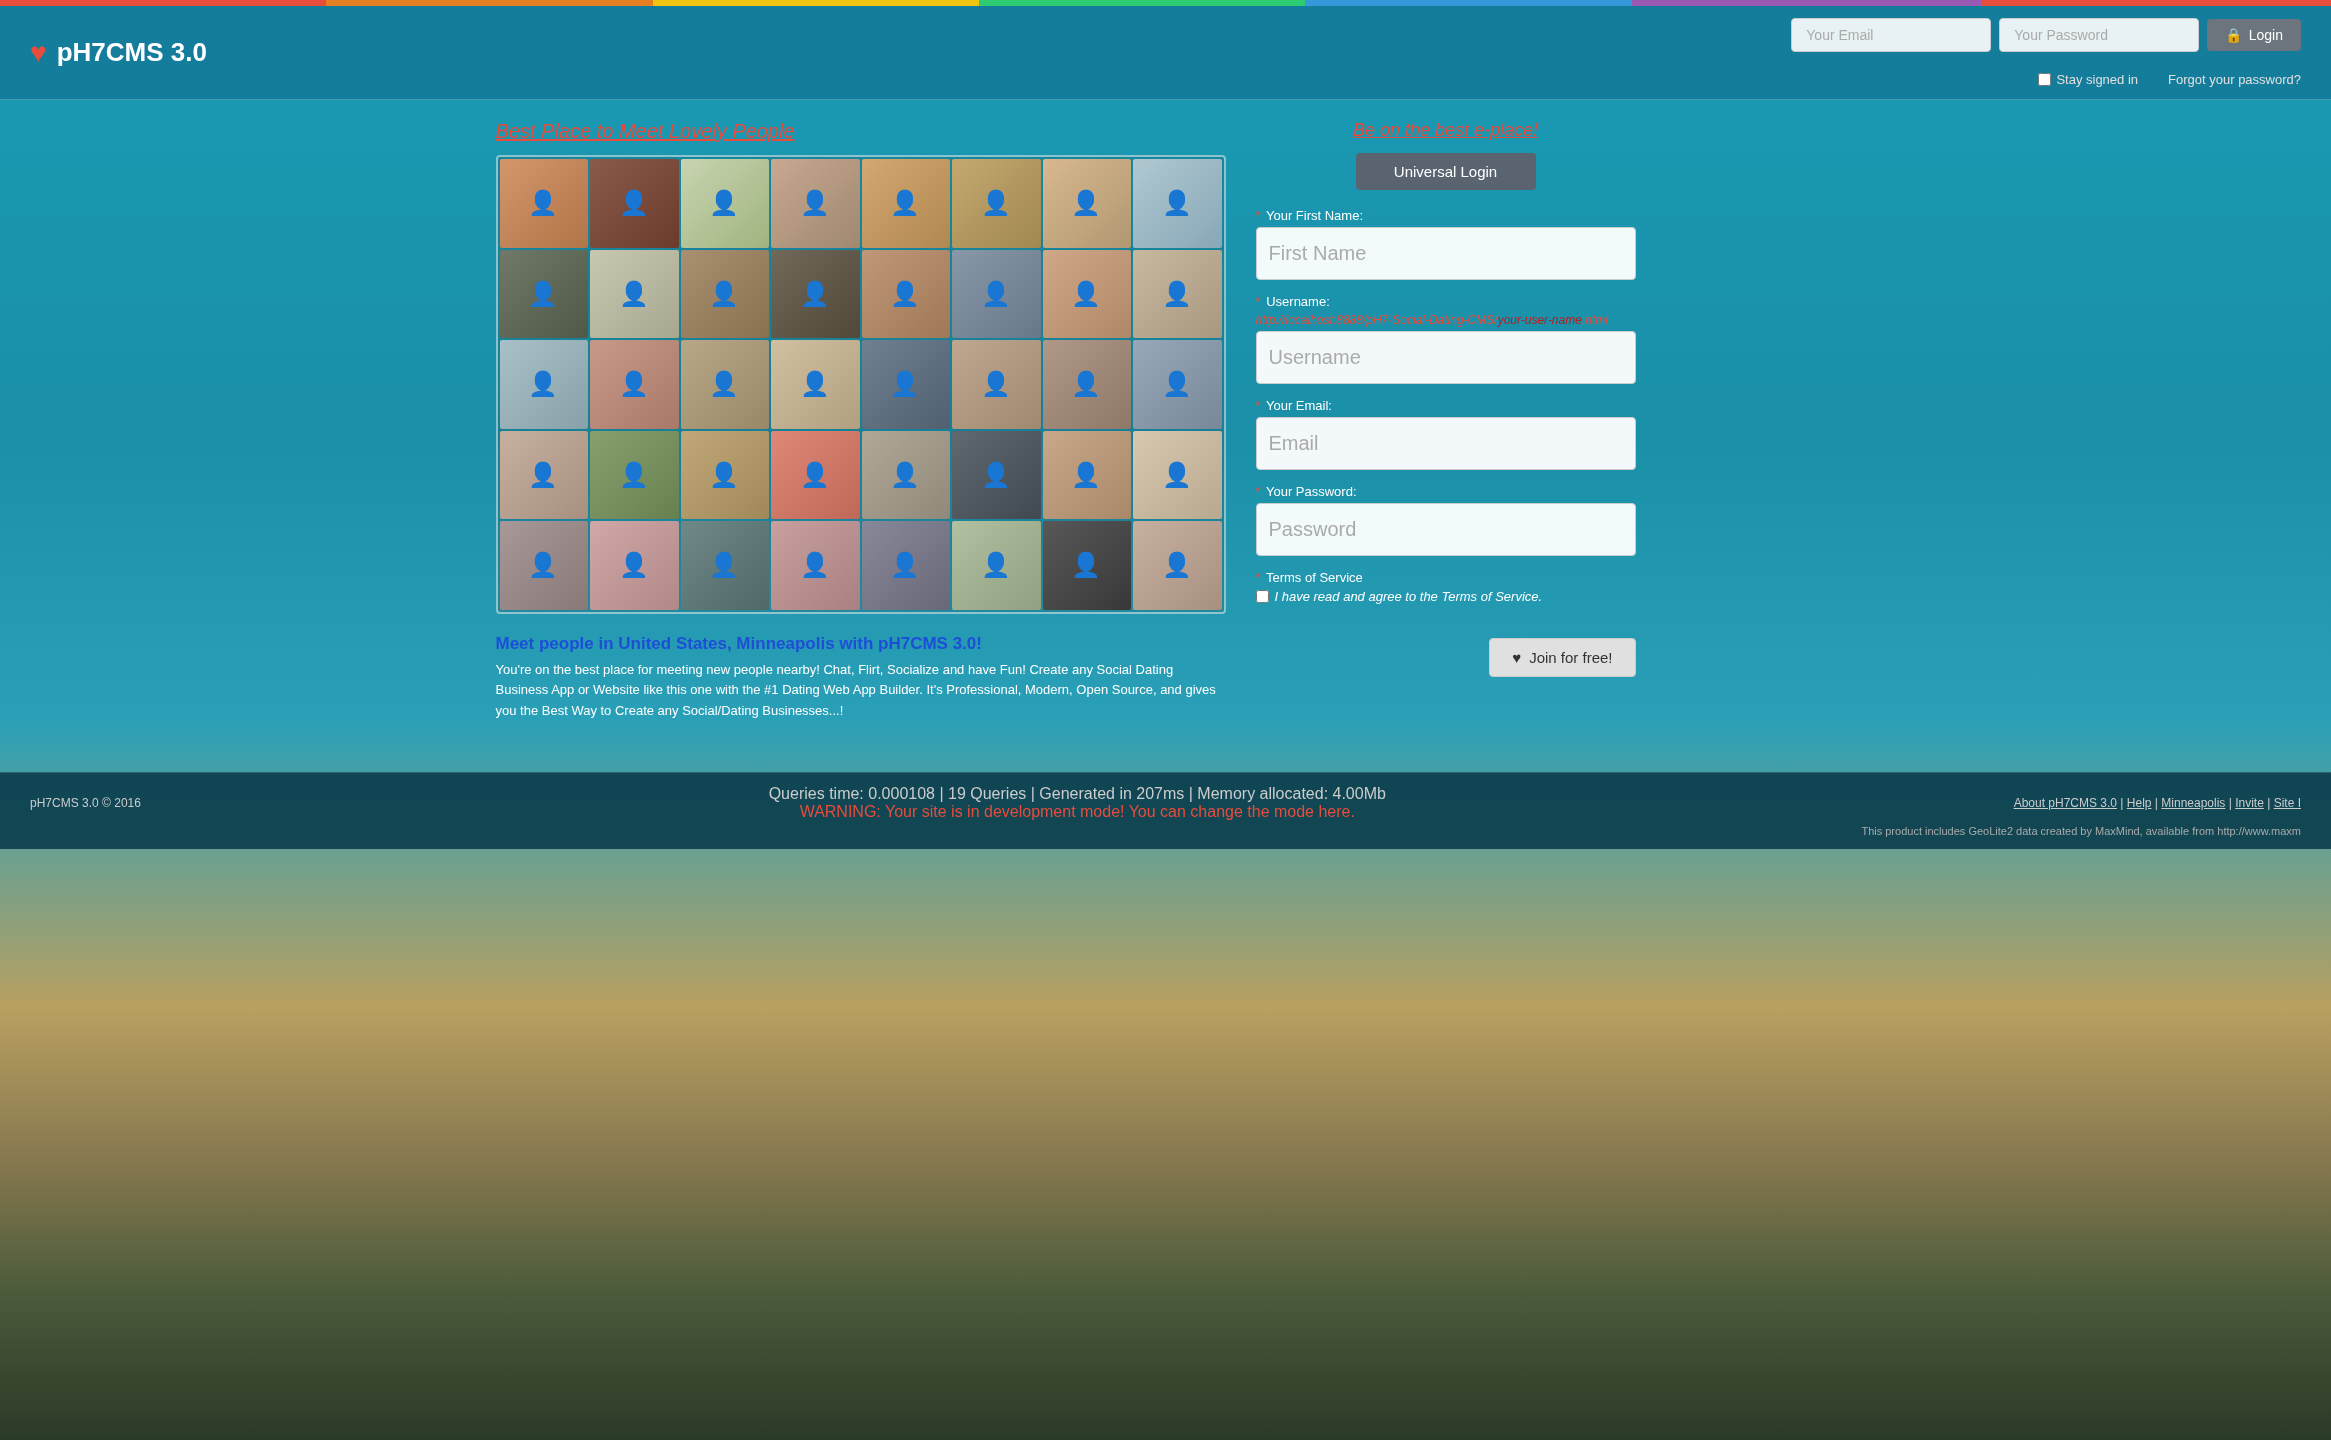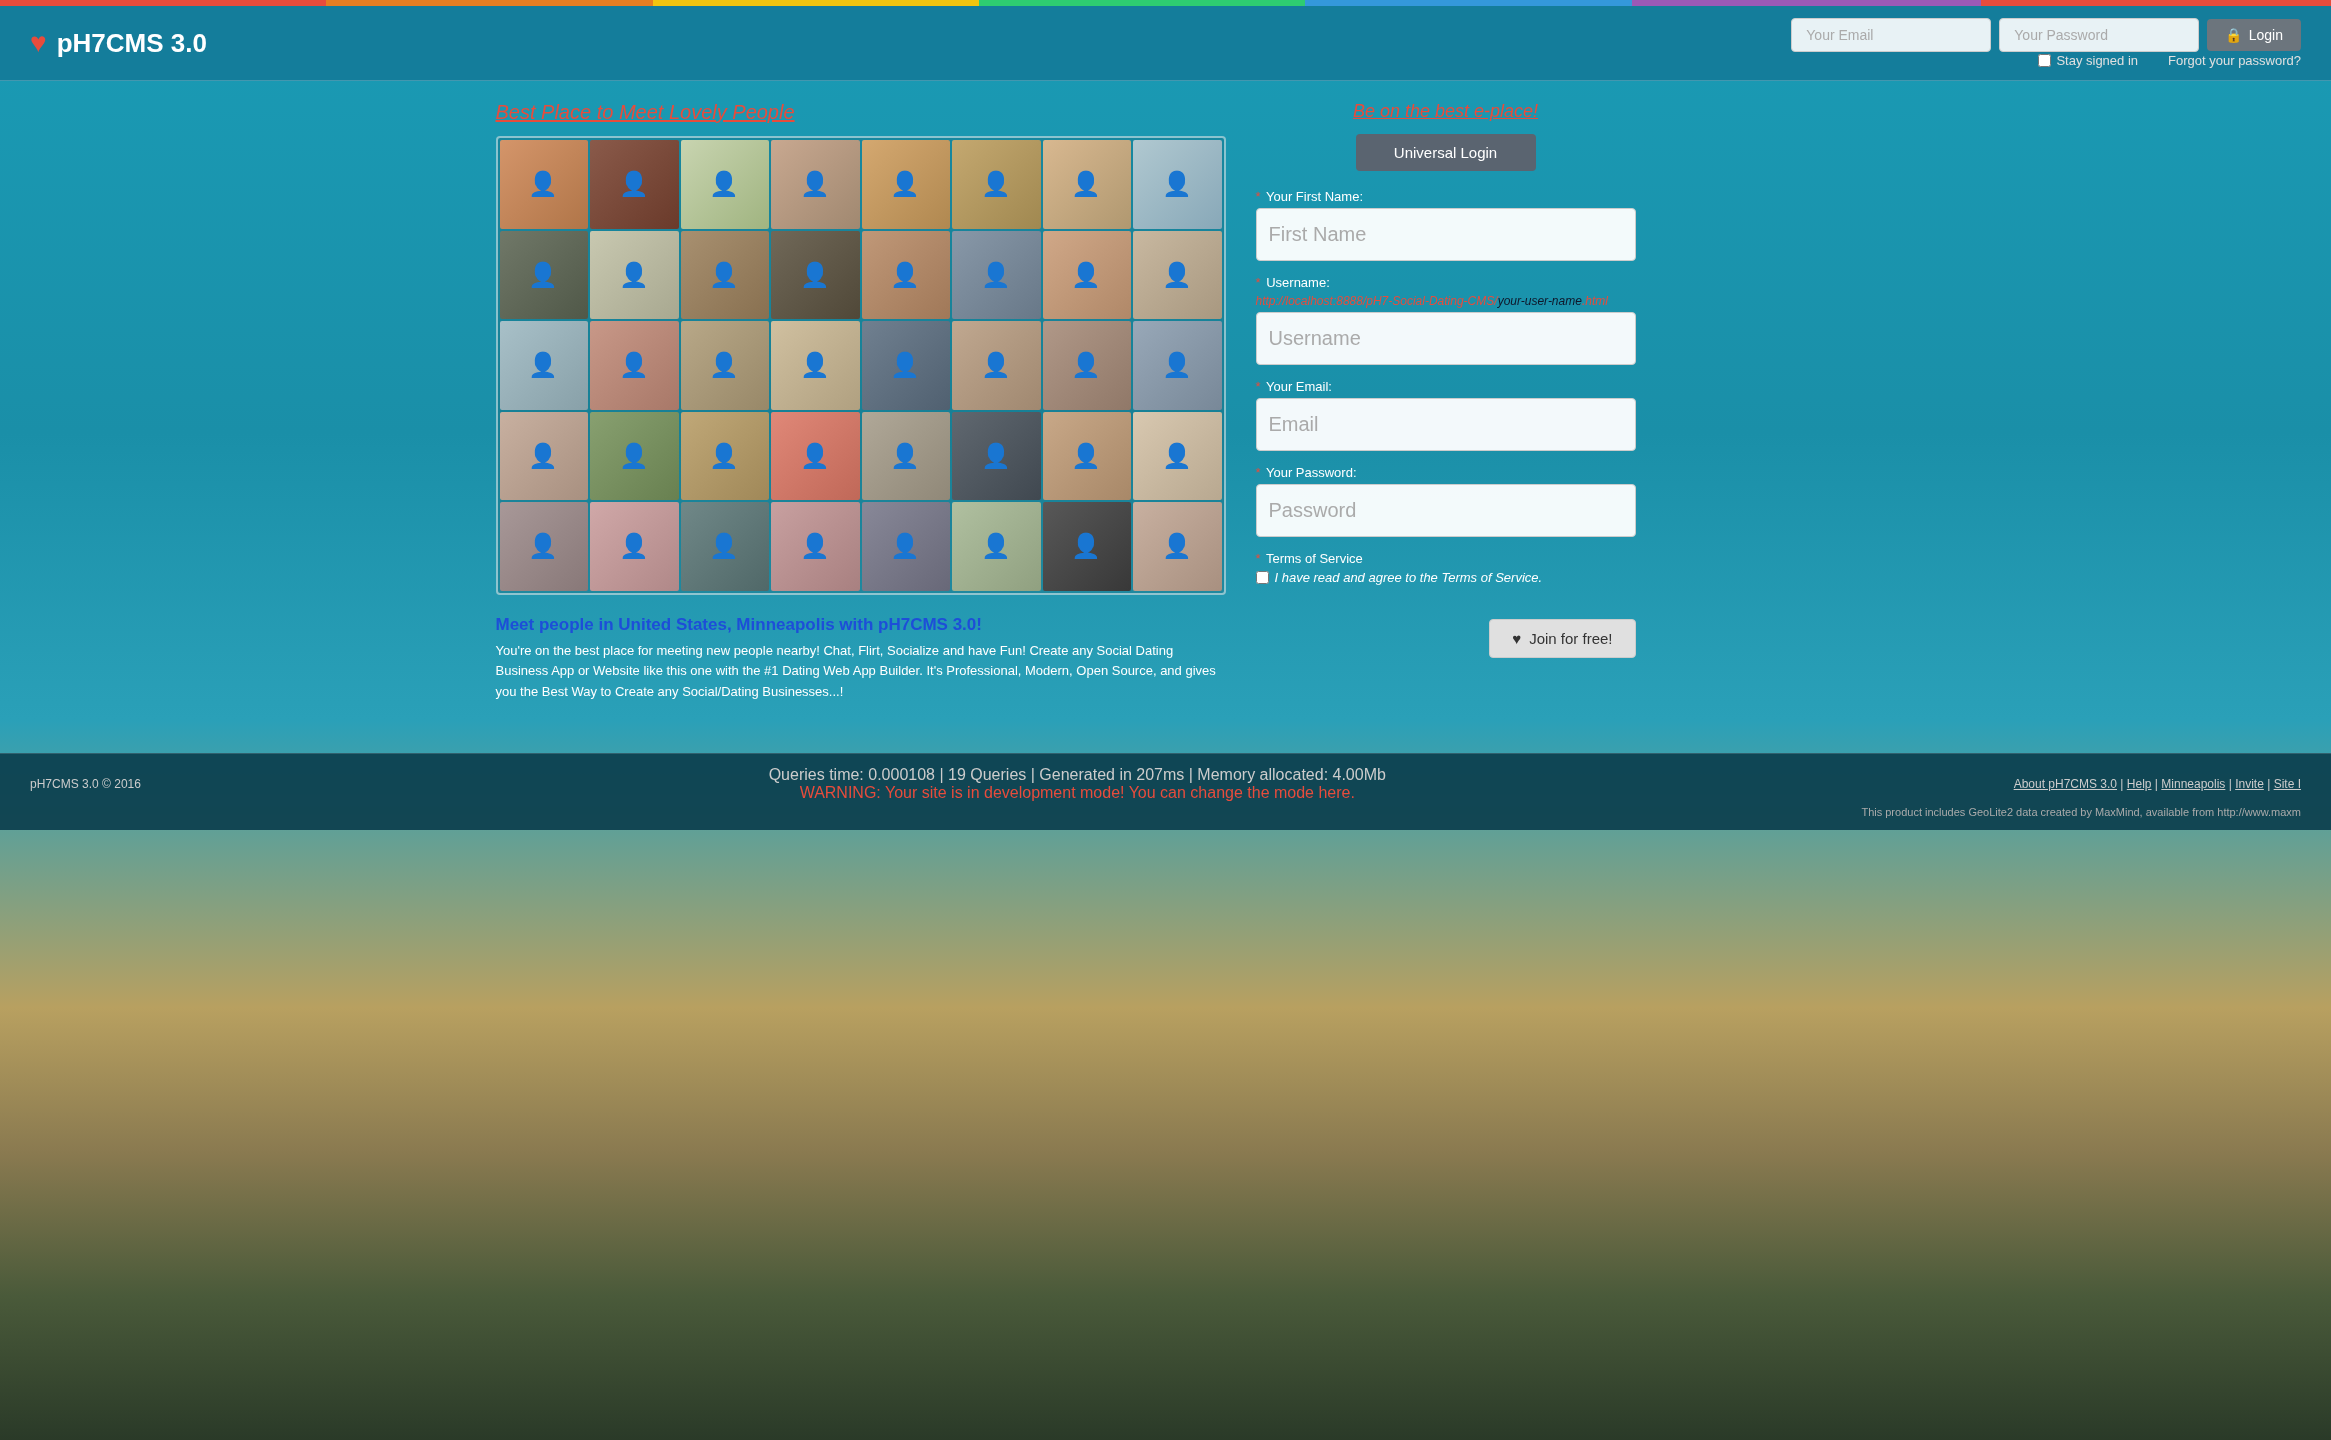--- a/index.html
+++ b/index.html
@@ -36,21 +36,21 @@
     }
     .logo-text {
       font-size: 26px;
       font-weight: bold;
       color: #fff;
     }
     .header-right {
       display: flex;
       flex-direction: column;
       align-items: flex-end;
-      gap: 1px;
+      gap: 20px;
     }
     .header-inputs {
       display: flex;
       align-items: center;
       gap: 8px;
     }
     .header-input {
       padding: 8px 14px;
       border: 1px solid #ccc;
       border-radius: 4px;
@@ -503,21 +503,21 @@
       </label>
       <input class="form-input" type="text" placeholder="First Name" style="">
     </div>
 
     <div class="form-group">
       <label class="form-label">
         <span class="required-star">*</span>
         <span>Username:</span>
       </label>
       <div class="username-hint">
-        <span>http://localhost:8888/pH7-Social-Dating-CMS/</span><span style="color:#0f172a;font-style:italic;">your-user-name</span><span>.html</span>
+        <span>http://localhost:8888/pH7-Social-Dating-CMS/</span><span style="color:#b91c1c;font-style:italic;">your-user-name</span><span>.html</span>
       </div>
       <input class="form-input" type="text" placeholder="Username" style="">
     </div>
 
     <div class="form-group">
       <label class="form-label">
         <span class="required-star">*</span>
         <span>Your Email:</span>
       </label>
       <input class="form-input" type="email" placeholder="Email" style="">

